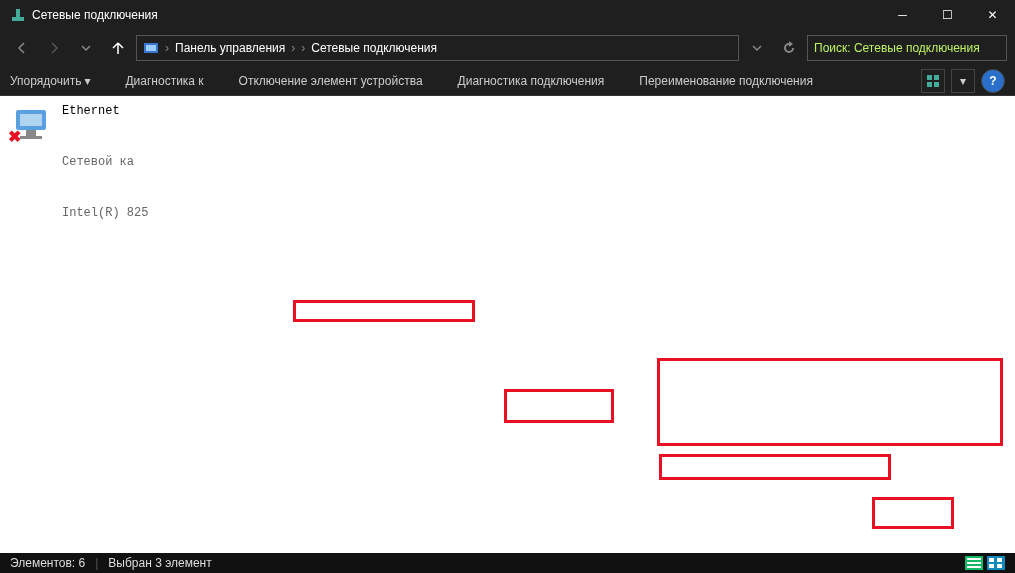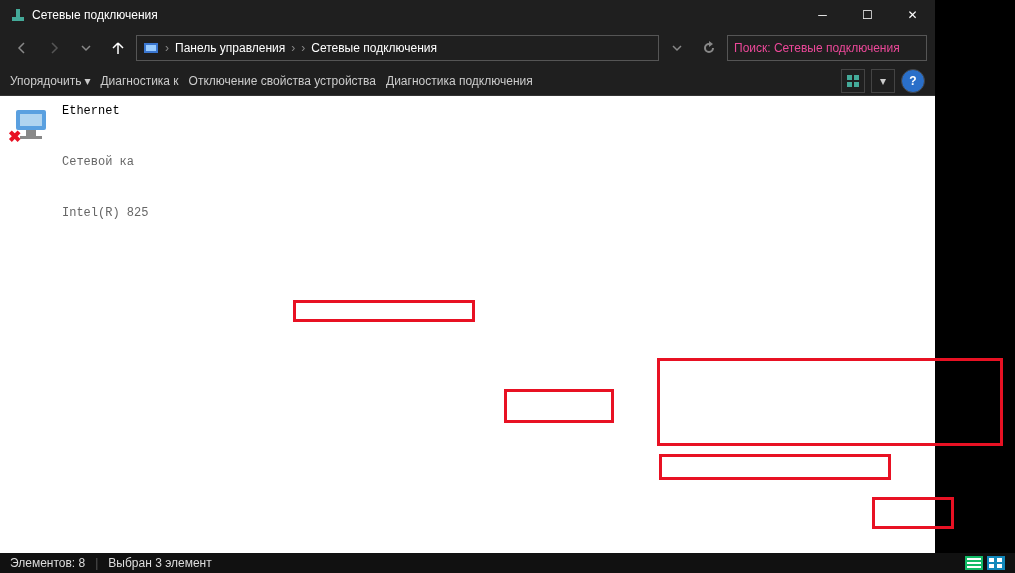--- a/index.html
+++ b/index.html
@@ -1,28 +1,28 @@
 <!DOCTYPE html>
 <html><head>
 <meta charset="utf-8">
 <style>
 *{box-sizing:border-box;margin:0;padding:0;font-family:"Segoe UI",Tahoma,sans-serif;font-size:12px;}
 body{background:#000;width:1015px;height:573px;overflow:hidden;position:relative;color:#000;}
 .titlebar{background:#1a1a1a;color:#fff;height:30px;display:flex;align-items:center;padding:0 0 0 10px;}
 .titlebar .title{flex:1;}
 .titlebar .btns{display:flex;}
 .titlebar .btn{width:45px;height:30px;display:flex;align-items:center;justify-content:center;color:#fff;}
-.main-win{left:0;top:0;width:935px;height:553px;background:#fff;}
+.main-win{left:0;top:0;width:1015px;height:553px;background:#fff;}
 .main-win .titlebar{background:#1f1f1f;}
 .navbar{background:#1f1f1f;height:36px;display:flex;align-items:center;padding:0 8px;color:#fff;gap:4px;}
 .nav-arrow{width:28px;height:28px;display:flex;align-items:center;justify-content:center;color:#888;}
 .addrbar{flex:1;background:#1f1f1f;border:1px solid #555;height:26px;display:flex;align-items:center;padding:0 6px;gap:6px;}
 .addrbar .sep{color:#888;}
-.searchbox{width:200px;background:#1f1f1f;border:1px solid #555;height:26px;display:flex;align-items:center;padding:0 6px;color:#ec4899;}
-.cmdbar{background:#1f1f1f;height:30px;display:flex;align-items:center;padding:0 10px;gap:10px;color:#ccc;border-bottom:1px solid #333;}
+.searchbox{width:200px;background:#1f1f1f;border:1px solid #555;height:26px;display:flex;align-items:center;padding:0 6px;color:#bef264;}
+.cmdbar{background:#1f1f1f;height:30px;display:flex;align-items:center;padding:0 10px;gap:35px;color:#ccc;border-bottom:1px solid #333;}
 .cmdbar .cmd{display:flex;align-items:center;gap:3px;}
 .cmdbar .right{margin-left:auto;display:flex;gap:6px;}
 .cmdbar .rbtn{width:24px;height:24px;display:flex;align-items:center;justify-content:center;border:1px solid #444;}
 .content{background:#fff;position:relative;height:457px;padding:8px;}
 .conn-item{display:flex;gap:6px;width:250px;}
 .conn-icon{width:48px;height:42px;position:relative;}
 .conn-icon .x{position:absolute;bottom:0;left:0;color:#e81123;font-weight:bold;font-size:16px;}
 .conn-info div{line-height:15px;font-family:Liberation Mono, monospace;}
 .conn-info .sub{color:#666;margin-top:36px;}
 .statusbar{position:absolute;bottom:0;left:0;width:1015px;height:20px;background:#111;color:#ddd;display:flex;align-items:center;padding:0 10px;gap:10px;}
@@ -98,22 +98,23 @@
     <div class="searchbox">
       <span>Поиск: Сетевые подключения</span>
     </div>
   </div>
   <div class="cmdbar">
     <div class="cmd">
         <span>Упорядочить</span> 
         <span>▾</span>
       </div>
     <div class="cmd">Диагностика к</div>
-    <div class="cmd">Отключение свойства устройства</div>
+    <div class="cmd">Отключение элемент устройства</div>
     <div class="cmd">Диагностика подключения</div>
+    <div class="cmd">Переименование подключения</div>
     <div class="right">
       <div class="rbtn">
           <svg width="14" height="14">
             <rect x="1" y="1" width="5" height="5" fill="#4a9"></rect>
             <rect x="8" y="1" width="5" height="5" fill="#4a9"></rect>
             <rect x="1" y="8" width="5" height="5" fill="#4a9"></rect>
             <rect x="8" y="8" width="5" height="5" fill="#4a9"></rect>
           </svg>
         </div>
       <div class="rbtn">▾</div>
@@ -134,21 +135,21 @@
       <div class="conn-info">
         <div>Ethernet</div>
         <div class="sub">Сетевой ка</div>
         <div class="sub">Intel(R) 825</div>
       </div>
     </div>
   </div>
 </div>
 
 <div class="statusbar">
-  <span>Элементов: 8</span>
+  <span>Элементов: 6</span>
   <span class="sep">|</span>
   <span>Выбран 3 элемент</span>
   <div style="margin-left:auto;display:flex;gap:4px;">
     <svg width="18" height="14">
         <rect width="18" height="14" fill="#1b6"></rect>
         <rect x="2" y="2" width="14" height="2" fill="#fff"></rect>
         <rect x="2" y="6" width="14" height="2" fill="#fff"></rect>
         <rect x="2" y="10" width="14" height="2" fill="#fff"></rect>
       </svg>
     <svg width="18" height="14">

